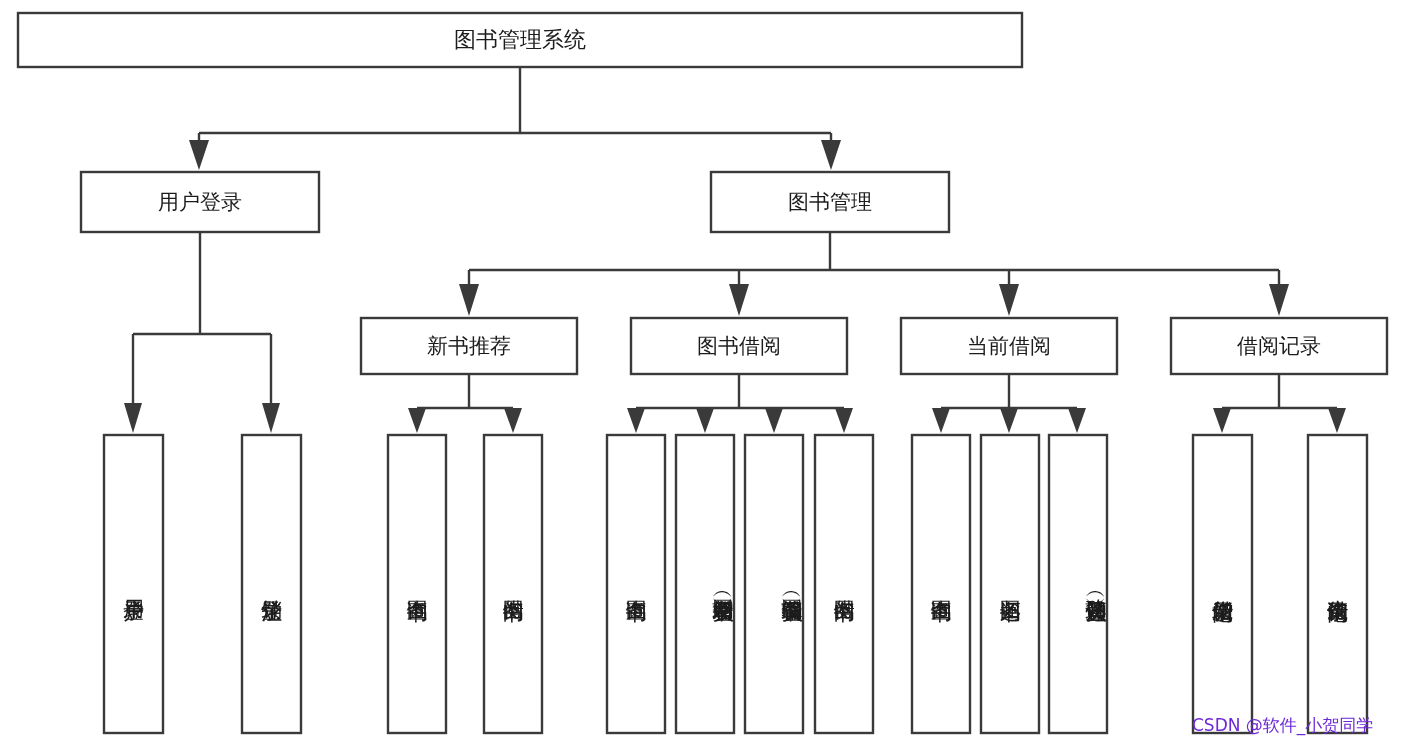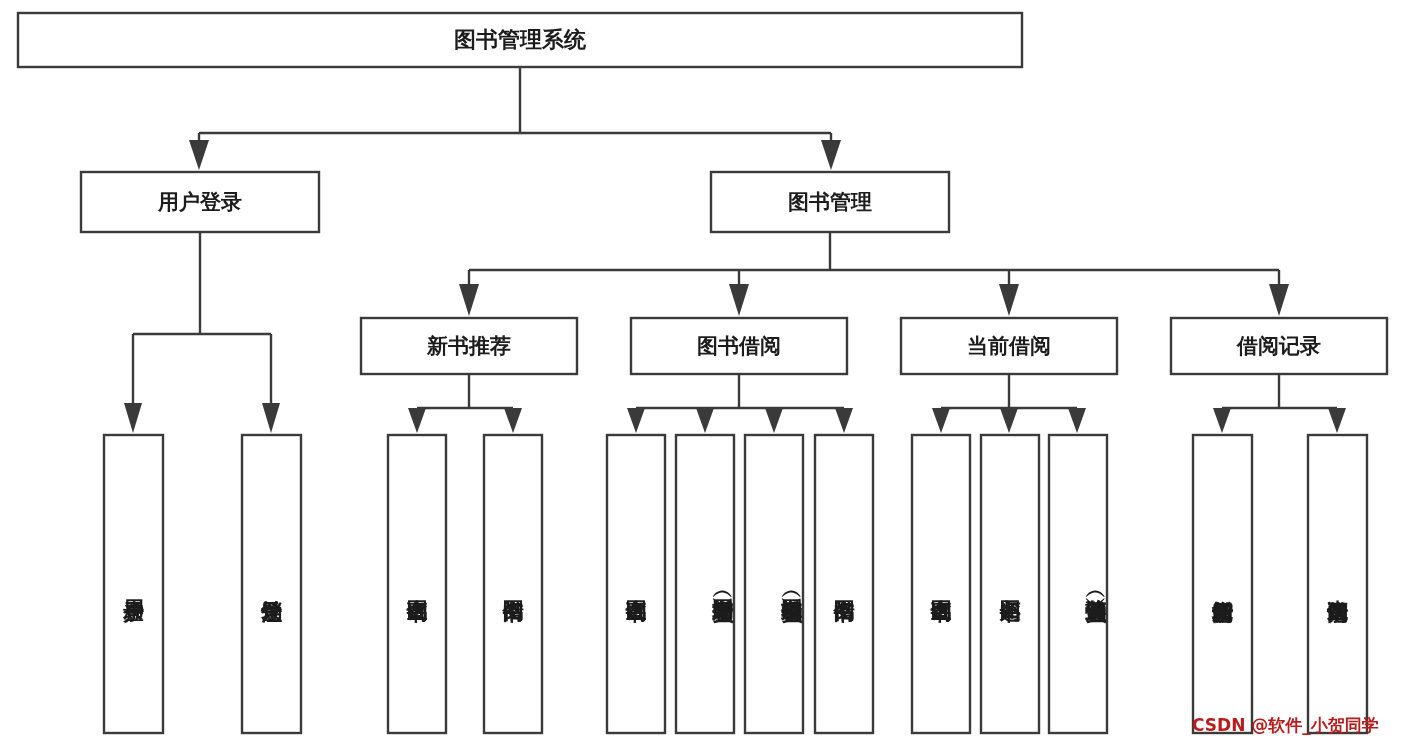--- a/index.html
+++ b/index.html
@@ -10,21 +10,20 @@
   body {
     width: 1405px;
     height: 747px;
     font-family: "DejaVu Sans", "Liberation Sans", sans-serif;
     overflow: hidden;
   }
   #diagram-root {
     position: relative;
     width: 1405px;
     height: 569px;
-    font-weight: bold;
   }
   svg.diagram {
     position: absolute;
     top: 0;
     left: 0;
     width: 1405px;
     height: 747px;
     display: block;
   }
   .node-rect {
@@ -64,21 +63,21 @@
     justify-content: center;
     line-height: 1.06;
     letter-spacing: 0.5px;
     white-space: nowrap;
     pointer-events: none;
   }
   .watermark {
     position: absolute;
     font-family: "DejaVu Sans", "Liberation Sans", sans-serif;
     font-size: 17px;
-    color: #b91c1c;
+    color: #6d28d9;
     white-space: nowrap;
   }
 </style>
 </head>
 <body>
 
 <div id="diagram-root">
 
   <svg class="diagram" viewBox="0 0 1405 747" xmlns="http://www.w3.org/2000/svg">
 

